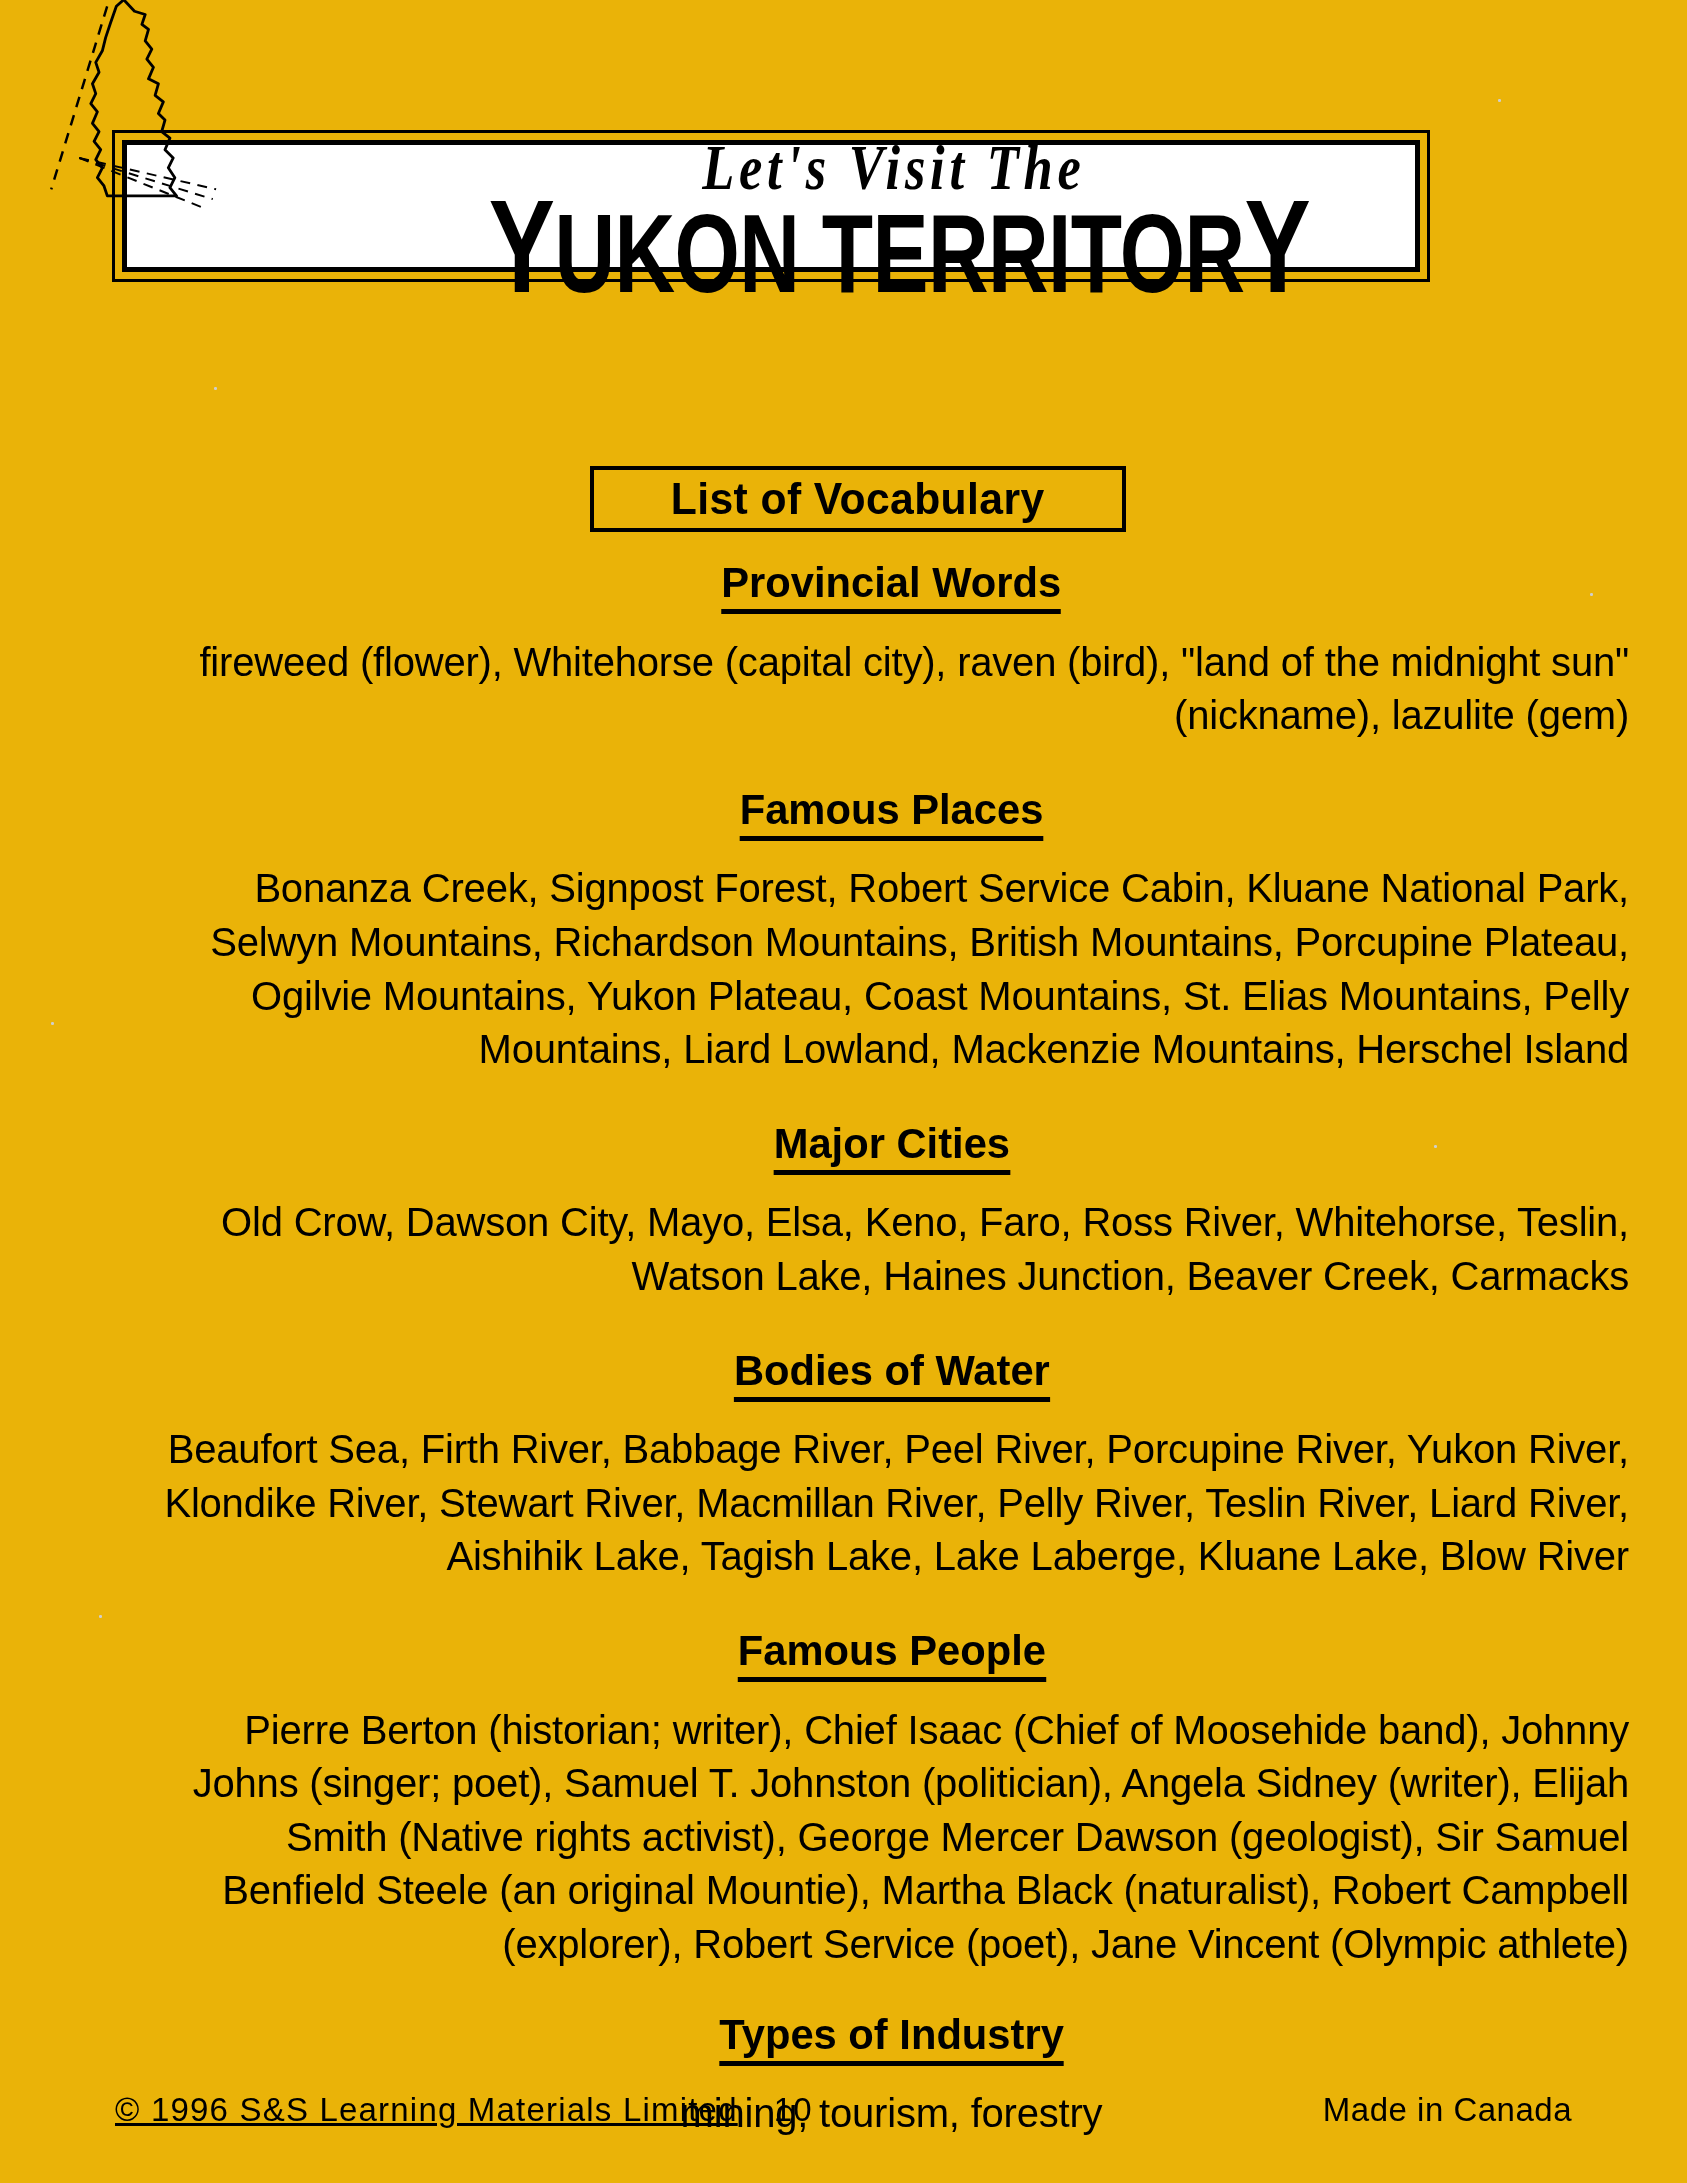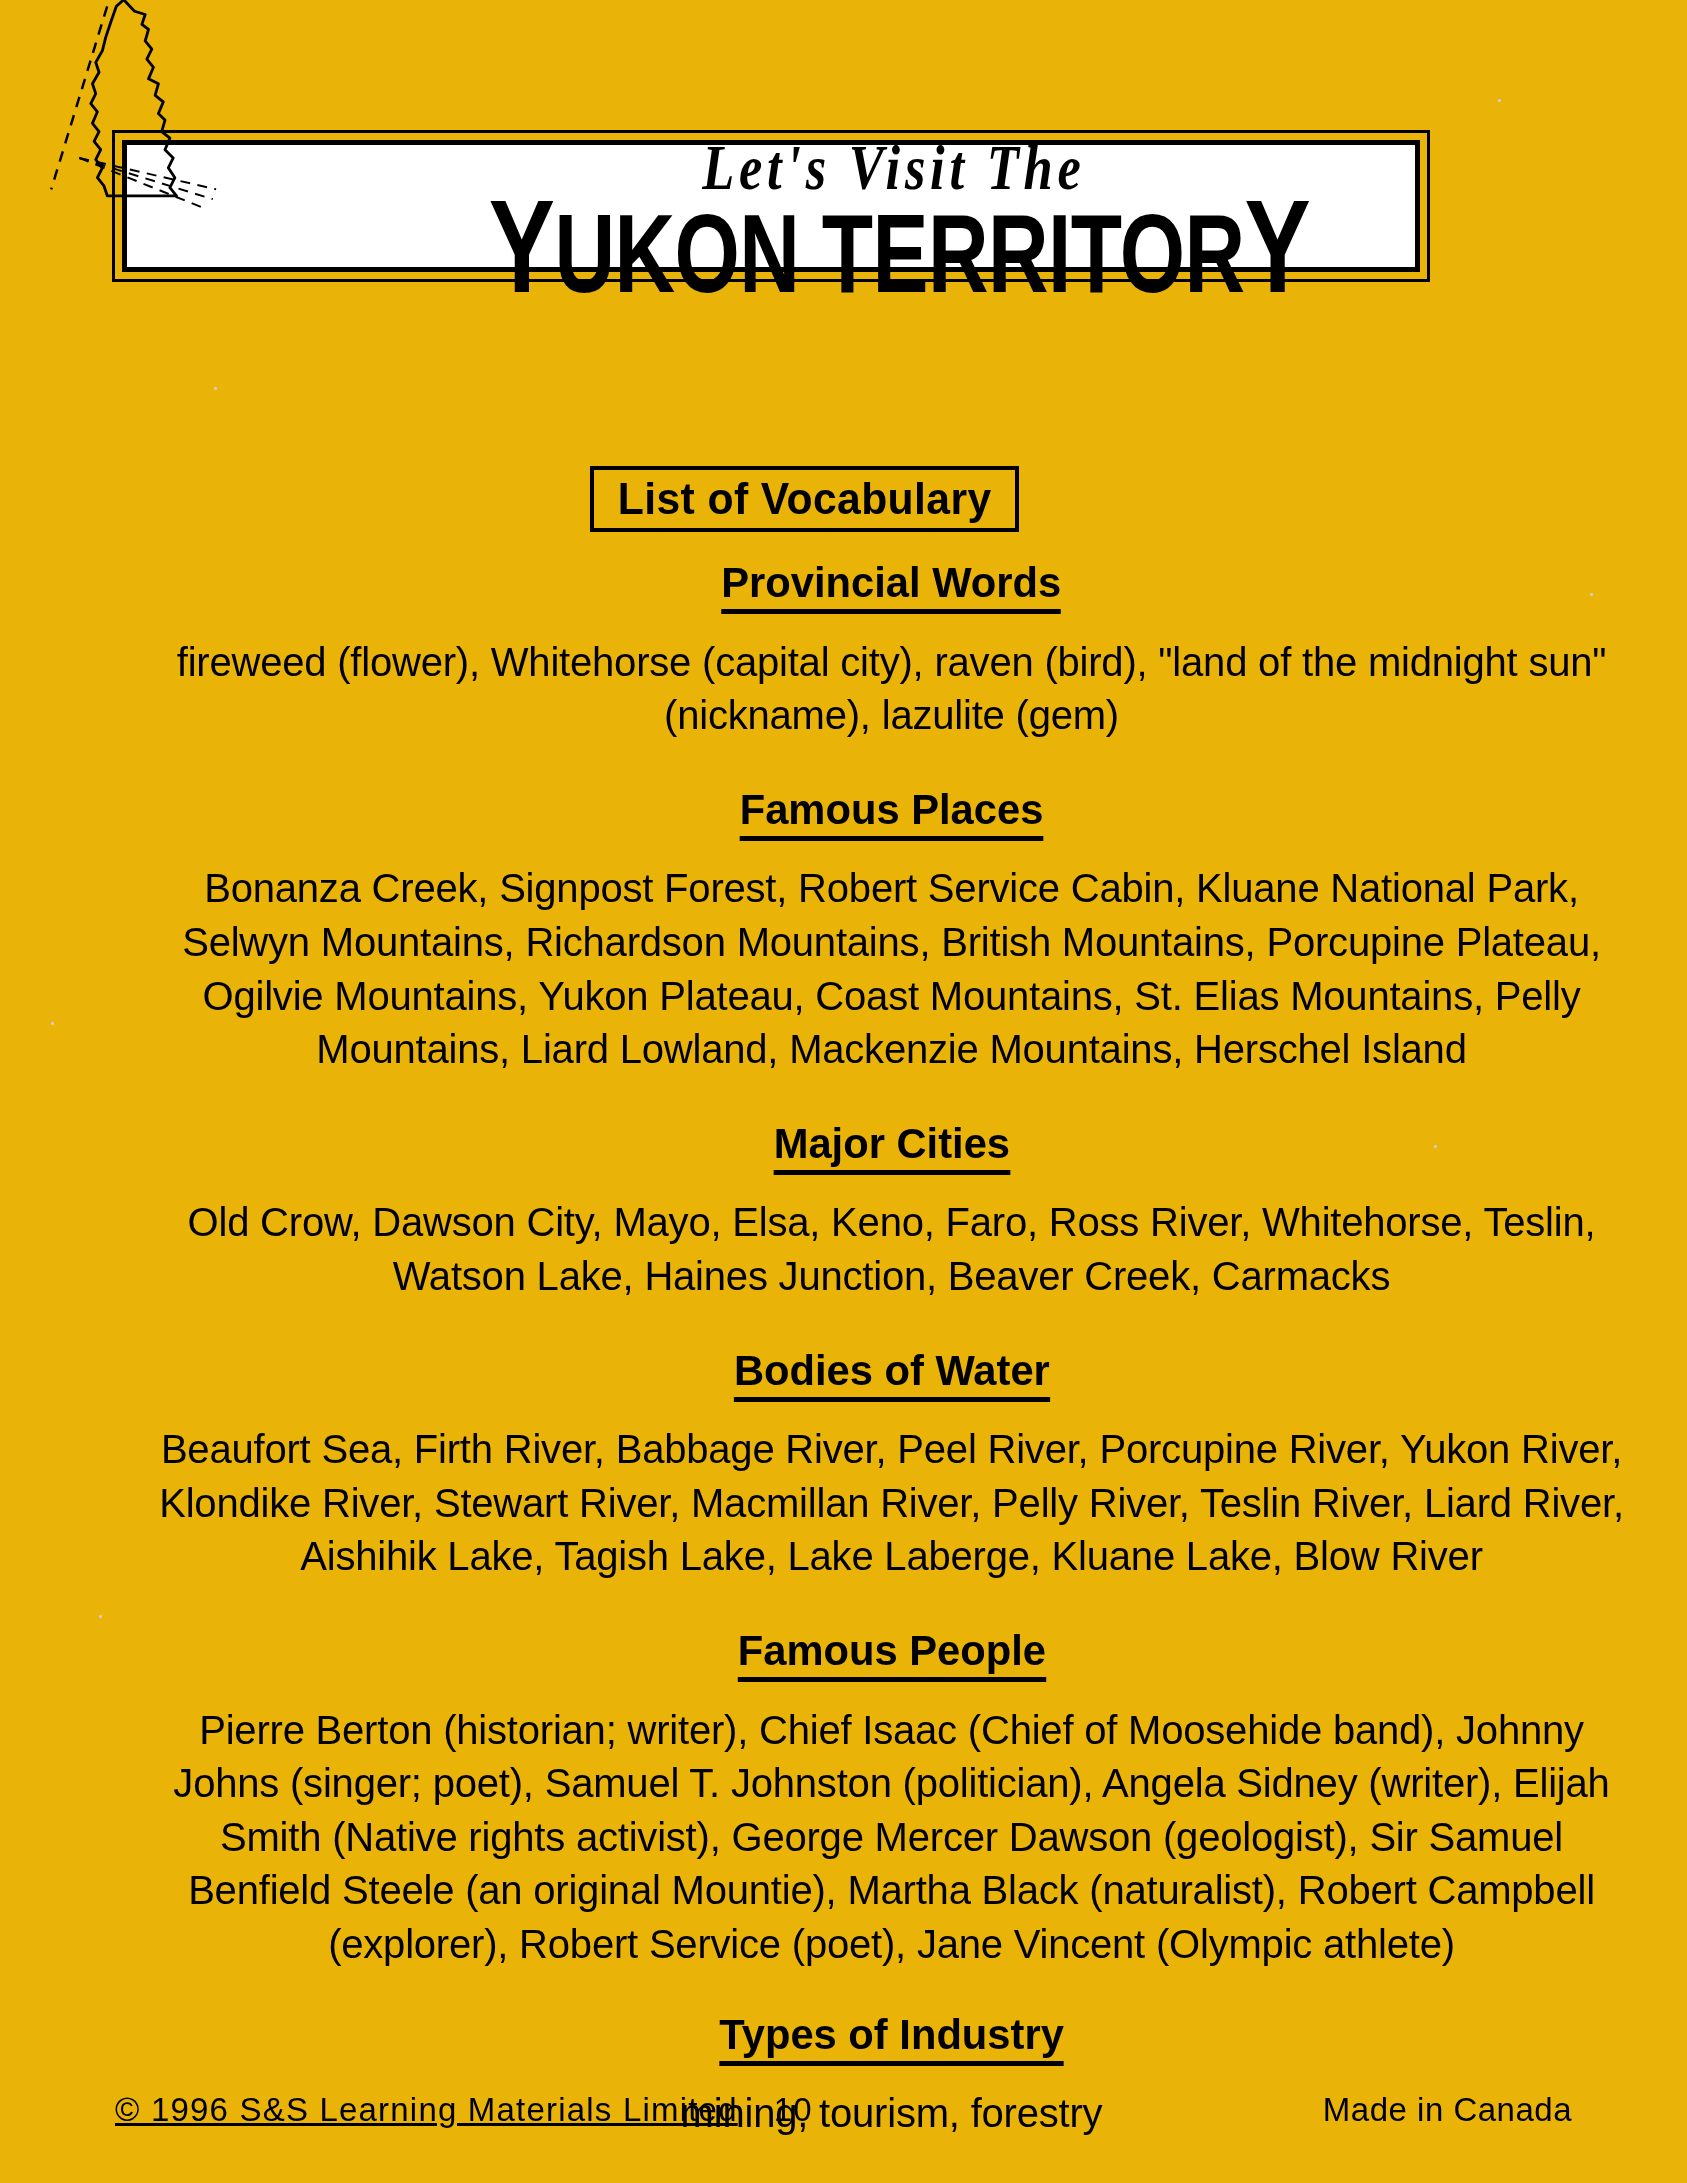--- a/index.html
+++ b/index.html
@@ -97,21 +97,21 @@
     transform-origin: center top;
   }
   .title-big .cap-lead { font-size: 124px; }
   .title-big .cap-tail { font-size: 124px; }
 
   
   .vocab-box {
     position: absolute;
     left: 590px;
     top: 466px;
-    width: 429px;
+    width: 536px;
     height: 66px;
     border: 4.1px solid #000;
     box-sizing: border-box;
     display: flex;
     align-items: center;
     justify-content: center;
   }
   .vocab-box span {
     font-size: 44px;
     font-weight: bold;
@@ -141,21 +141,21 @@
     display: inline-block;
     border-bottom: 5px solid #000;
     padding-bottom: 4.1px;
     transform: scaleX(0.97);
   }
   .sec-body {
     font-size: 40px;
     line-height: 1.34;
     margin: 21.4px 0 0 0;
     letter-spacing: -0.2px;
-    text-align: center;
+    text-align: right;
     font-weight: 400;
   }
   .sec-body.center { text-align: center; }
 
   .gap-lg { height: 44px; }
   .gap-md { height: 40px; }
 
   
   .footer {
     position: absolute;

